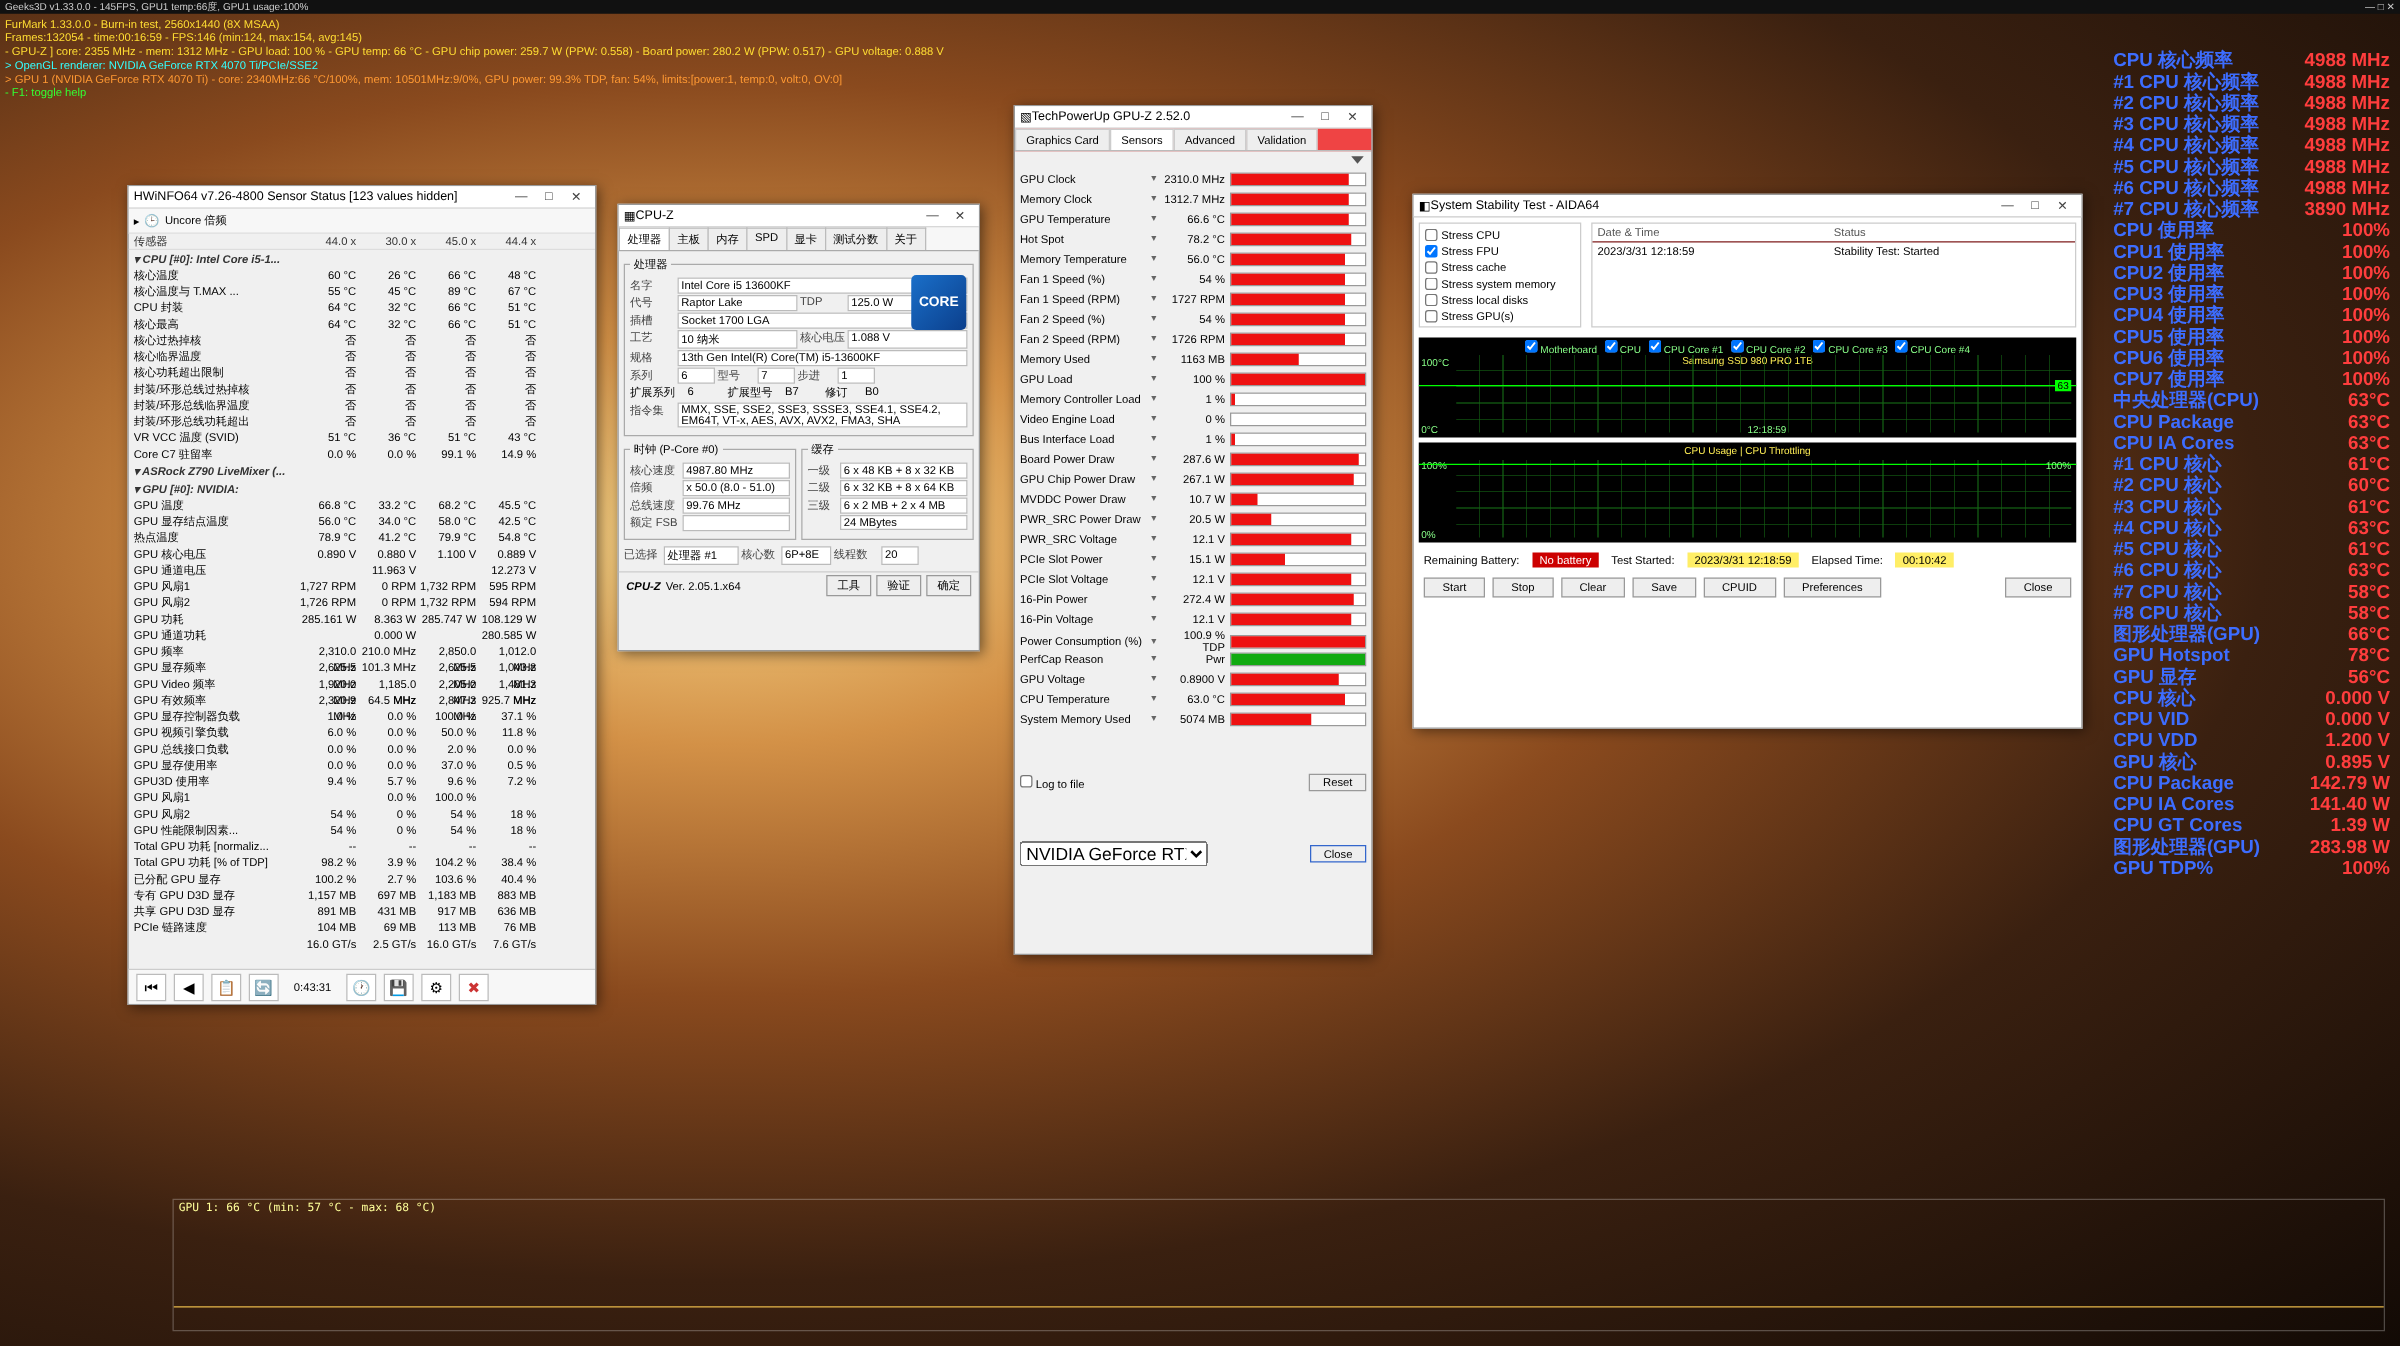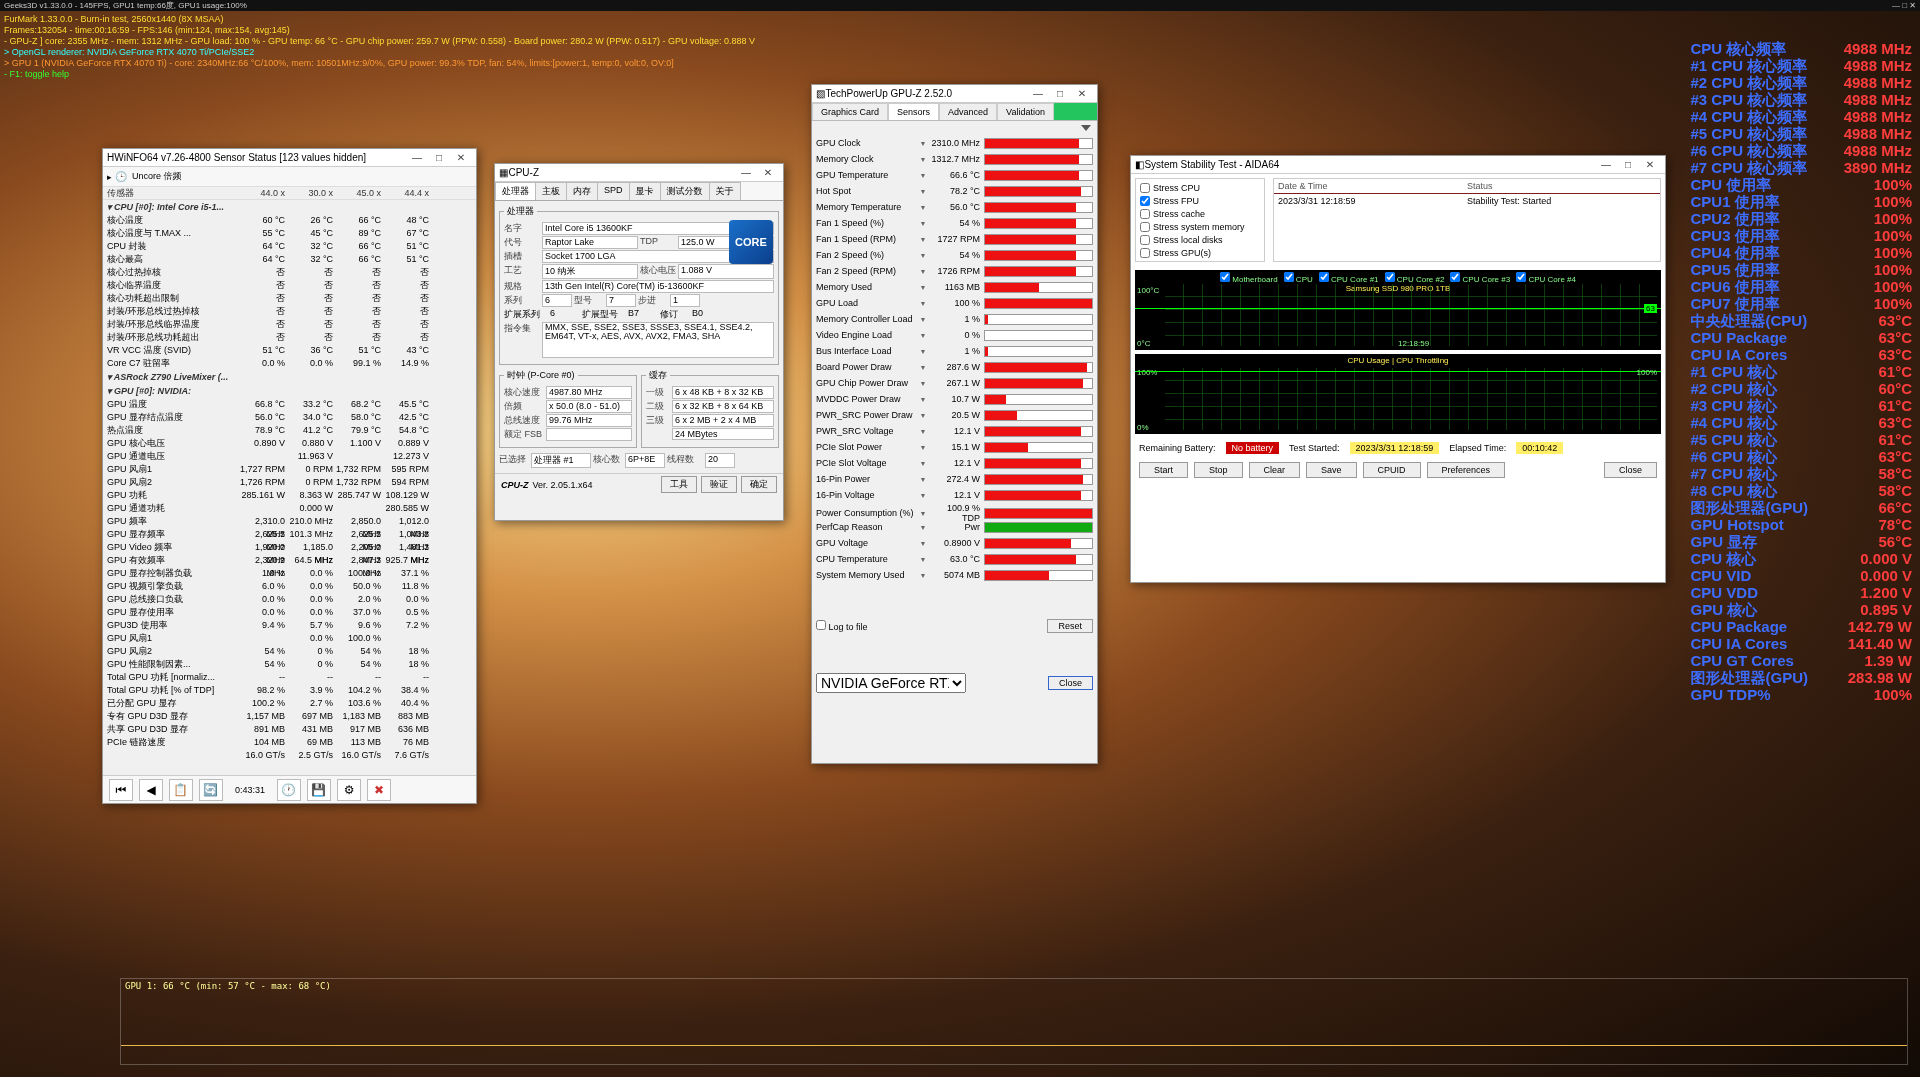--- a/index.html
+++ b/index.html
@@ -42,21 +42,21 @@
 #cz legend { font-size:9px; padding:0 3px; }
 #cz .fld { display:grid; grid-template-columns:36px 1fr 36px 1fr; gap:2px; margin:1px 0;}
 #cz .fld .lbl { color:#444; }
 #cz .fld .val { background:#fff; border:1px solid #bbb; padding:0 2px; white-space:nowrap; overflow:hidden;}
 #cz .intel-badge { position:absolute; right:10px; top:56px; width:44px; height:44px; background:linear-gradient(135deg,#1a6fc9,#0b3f8c); color:#fff; font:bold 11px/44px sans-serif; text-align:center; border-radius:4px;}
 #cz .bottom { display:flex; gap:4px; align-items:center; padding:2px 6px; border-top:1px solid #ccc;}
 #cz .btn { border:1px solid #999; background:#eee; padding:1px 8px; cursor:pointer;}
 
 
 #gz { left: 811px; top: 84px; width: 287px; height: 680px; }
-#gz .tabs { display:flex; background:#22c55e; border-bottom:1px solid #bbb; font-size:9px;}
+#gz .tabs { display:flex; background:#ef4444; border-bottom:1px solid #bbb; font-size:9px;}
 #gz .tab { padding:3px 8px; border:1px solid #ccc; border-bottom:none; cursor:pointer; background:#eee;}
 #gz .tab.active { background:#fff; }
 #gz .sns-row { display:grid; grid-template-columns: 100px 14px 54px 1fr; align-items:center; height:16px; font-size:9px; padding:0 4px;}
 #gz .sns-row .name { white-space:nowrap; overflow:hidden;}
 #gz .sns-row .dd { font-size:7px; color:#666; text-align:center; cursor:pointer;}
 #gz .sns-row .val { text-align:right; padding-right:4px;}
 #gz .sns-row .bar { height:11px; background:#fff; border:1px solid #999; position:relative;}
 #gz .sns-row .bar i { display:block; height:100%; background:#e11; }
 #gz .footer { padding:4px; display:flex; gap:6px; align-items:center;margin-top:32px;}
 #gz .btn { border:1px solid #999; background:#eee; padding:1px 10px; cursor:pointer;}
@@ -87,21 +87,21 @@
 #ad .btnrow { display:flex; gap:6px; padding:4px 8px;}
 #ad .btn { border:1px solid #999; background:#eee; padding:2px 14px; cursor:pointer; font-size:9px;}
 
 
 .overlay { position:absolute; right:8px; top:40px; font: bold 15px Consolas, monospace; color:#ff3d3d; text-align:right; line-height:17px;}
 .overlay .row { display:flex; justify-content:space-between; gap:24px;}
 .overlay .row .k { color:#3d6dff; }
 .overlay .row .v { color:#ff3d3d; min-width:80px;}
 
 
-.bottom-graph { position:absolute; left:120px; right:12px; bottom:12px; height:87px; border:1px solid rgba(255,255,255,.25);}
+.bottom-graph { position:absolute; left:138px; right:12px; bottom:12px; height:106px; border:1px solid rgba(255,255,255,.25);}
 .bottom-graph .lbl { position:absolute; left:4px; top:2px; font:9px Consolas,monospace; color:#ff9;}
 .bottom-graph .trace { position:absolute; left:0; right:0; bottom:18px; border-top:1px solid #e8b84a;}
 .tri { width:0;height:0;border-left:5px solid transparent;border-right:5px solid transparent;border-top:6px solid #555;display:inline-block;}
 input[type=checkbox]{width:10px;height:10px;}
 </style>
 </head>
 <body>
 
 <div class="fm-titlebar">
   <span>Geeks3D v1.33.0.0 - 145FPS, GPU1 temp:66度, GPU1 usage:100%</span>
@@ -492,21 +492,21 @@
       <div class="fld.style" style="display:grid;grid-template-columns:44px 30px 44px 30px 30px 30px;gap:2px;">
           <span class="lbl">扩展系列</span>
           <span class="val">6</span>
           <span class="lbl">扩展型号</span>
           <span class="val">B7</span>
           <span class="lbl">修订</span>
           <span class="val">B0</span>
         </div>
       <div class="fld">
           <span class="lbl">指令集</span>
-          <span class="val" style="grid-column:2/5;height:36px;white-space:normal;line-height:9px;">MMX, SSE, SSE2, SSE3, SSSE3, SSE4.1, SSE4.2, EM64T, VT-x, AES, AVX, AVX2, FMA3, SHA</span>
+          <span class="val" style="grid-column:2/5;height:20px;white-space:normal;line-height:9px;">MMX, SSE, SSE2, SSE3, SSSE3, SSE4.1, SSE4.2, EM64T, VT-x, AES, AVX, AVX2, FMA3, SHA</span>
         </div>
     </fieldset>
     <div style="display:flex;gap:4px;">
       <fieldset style="flex:1;">
           <legend>时钟 (P-Core #0)</legend>
         <div class="fld" style="grid-template-columns:40px 1fr;">
             <span class="lbl">核心速度</span>
             <span class="val">4987.80 MHz</span>
           </div>
         <div class="fld" style="grid-template-columns:40px 1fr;">

